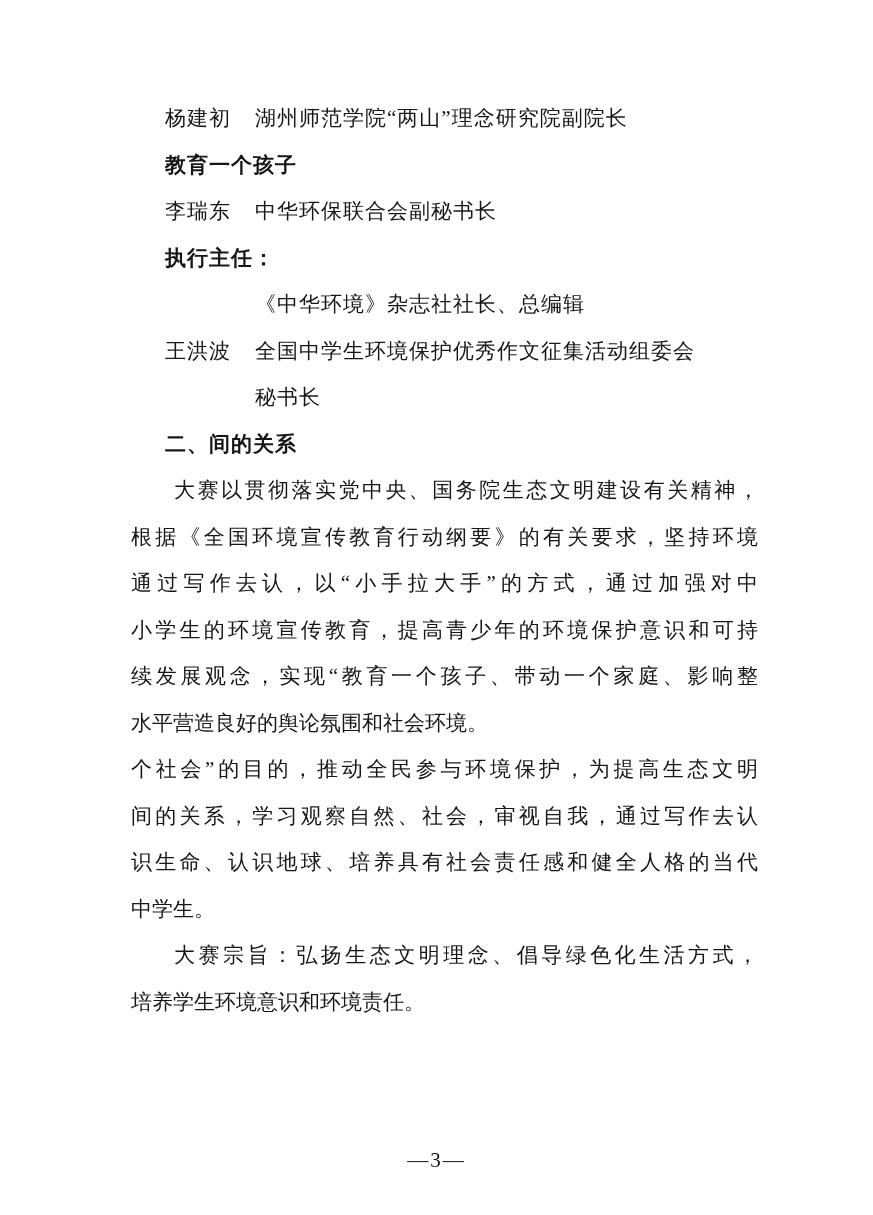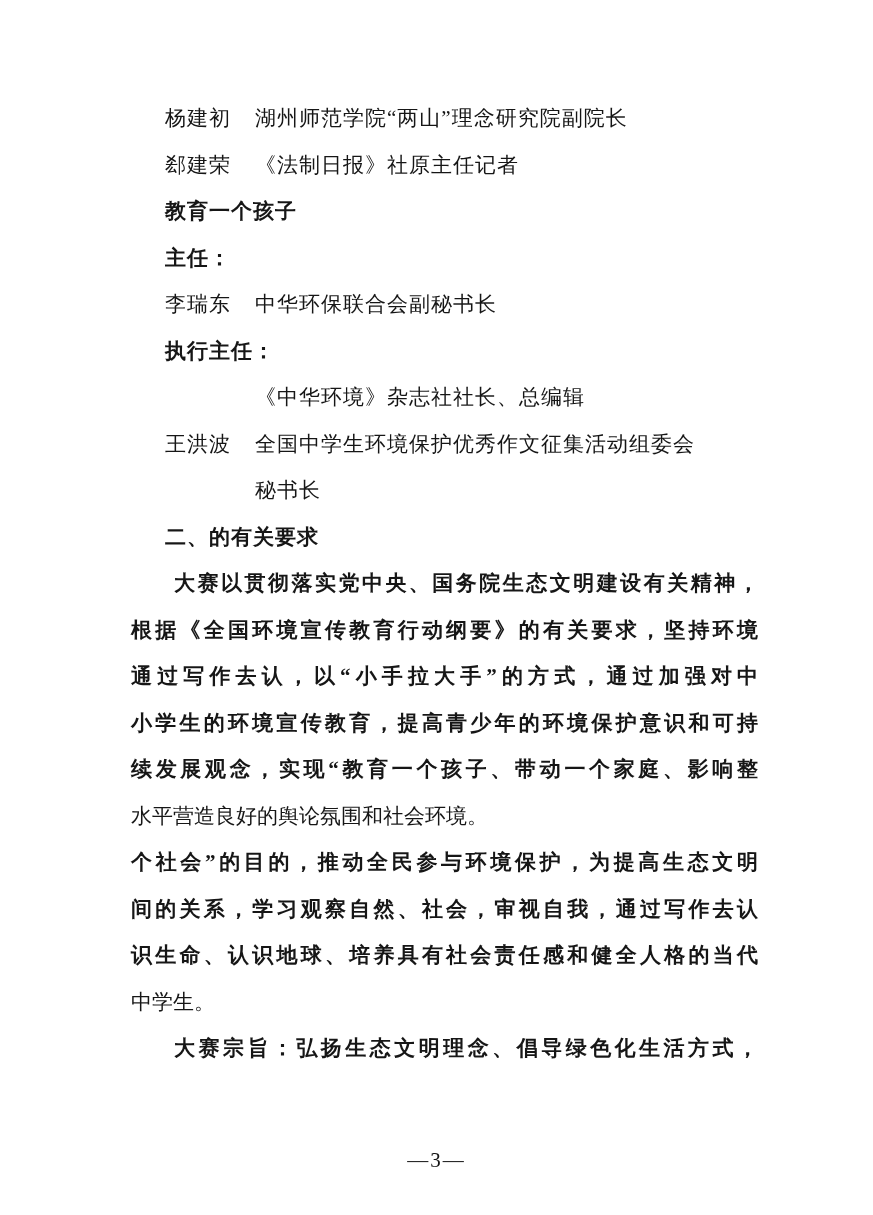--- a/index.html
+++ b/index.html
@@ -48,21 +48,20 @@
     padding-left: 34px;
     font-weight: 700;
     letter-spacing: 1px;
     white-space: nowrap;
   }
   
   .just {
     text-align: justify;
     text-align-last: justify;
     text-justify: inter-character;
-    font-weight: bold;
   }
   .first {
     padding-left: 43px;
   }
   .tight {
     letter-spacing: -0.7px;
   }
   .pageno {
     position: absolute;
     left: 0;
@@ -75,50 +74,47 @@
   }
 </style>
 </head>
 <body>
 
 <div class="doc">
 
   <div class="ln roster-row">
     <span class="name">杨建初</span><span>湖州师范学院“两山”理念研究院副院长</span>
   </div>
-  <div class="ln roster-row">
-    <span class="name">郄建荣</span><span>《法制日报》社原主任记者</span>
-  </div>
 
   <div class="ln hd">教育一个孩子</div>
-  <div class="ln hd">主任：</div>
 
   <div class="ln roster-row">
     <span class="name">李瑞东</span><span>中华环保联合会副秘书长</span>
   </div>
   <div class="ln hd">执行主任：</div>
 
   <div class="ln cont">《中华环境》杂志社社长、总编辑</div>
 
   <div class="ln roster-row">
     <span class="name">王洪波</span><span>全国中学生环境保护优秀作文征集活动组委会</span>
   </div>
   <div class="ln cont">秘书长</div>
 
-  <div class="ln hd">二、的有关要求</div>
+  <div class="ln hd">二、间的关系</div>
 
   <div class="ln just first tight">大赛以贯彻落实党中央、国务院生态文明建设有关精神，</div>
   <div class="ln just">根据《全国环境宣传教育行动纲要》的有关要求，坚持环境</div>
   <div class="ln just">通过写作去认，以“小手拉大手”的方式，通过加强对中</div>
   <div class="ln just">小学生的环境宣传教育，提高青少年的环境保护意识和可持</div>
   <div class="ln just">续发展观念，实现“教育一个孩子、带动一个家庭、影响整</div>
   <div class="ln">水平营造良好的舆论氛围和社会环境。</div>
   <div class="ln just">个社会”的目的，推动全民参与环境保护，为提高生态文明</div>
 
   <div class="ln just">间的关系，学习观察自然、社会，审视自我，通过写作去认</div>
   <div class="ln just">识生命、认识地球、培养具有社会责任感和健全人格的当代</div>
   <div class="ln">中学生。</div>
 
   <div class="ln just first">大赛宗旨：弘扬生态文明理念、倡导绿色化生活方式，</div>
+  <div class="ln">培养学生环境意识和环境责任。</div>
 
 </div>
 
 <div class="pageno">—3—</div>
 
 </body></html>

